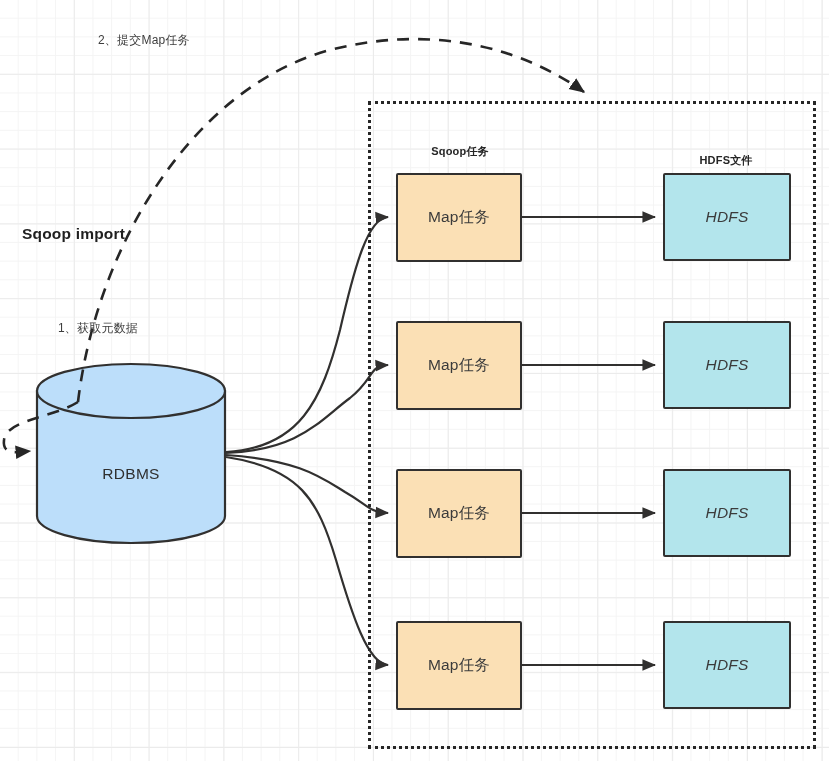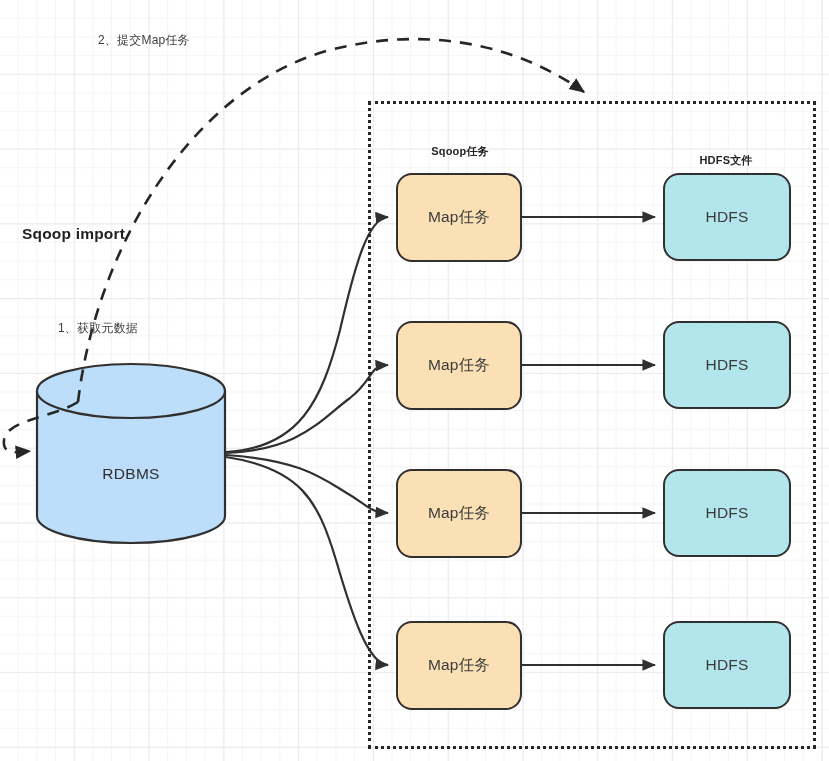--- a/index.html
+++ b/index.html
@@ -34,33 +34,34 @@
     left: 0;
     top: 0;
     width: 829px;
     height: 761px;
     pointer-events: none;
   }
   .node-box {
     position: absolute;
     box-sizing: border-box;
     border: 2.2px solid #31302f;
-    border-radius: 16px;
+    border-radius: 2px;
     display: flex;
     align-items: center;
     justify-content: center;
     font-size: 15.5px;
     color: #3b3b3b;
     letter-spacing: 0.2px;
   }
   .map-box {
     background: #fbe0b5;
   }
   .hdfs-box {
     background: #b3e5ec;
+    font-style: italic;
   }
   .group-frame {
     position: absolute;
     box-sizing: border-box;
     border: 3px dotted #262626;
     background: transparent;
   }
   .col-header {
     position: absolute;
     font-size: 11px;

